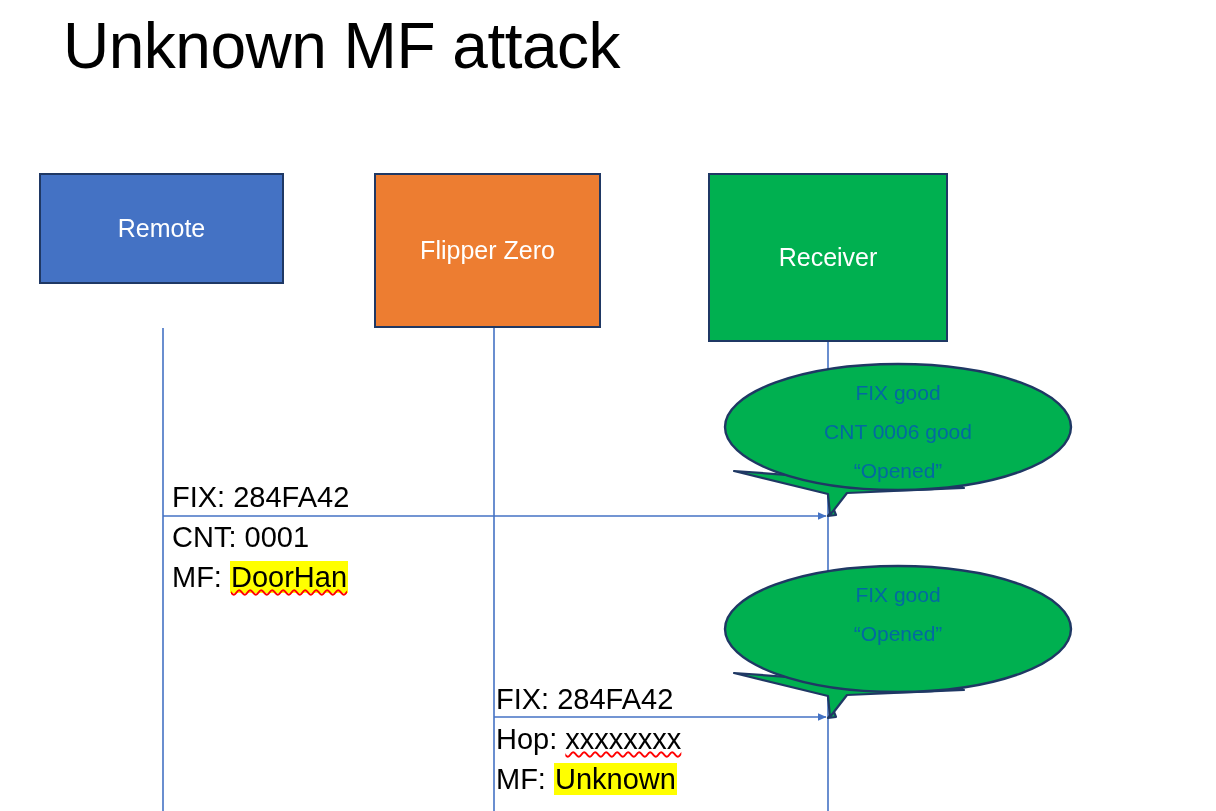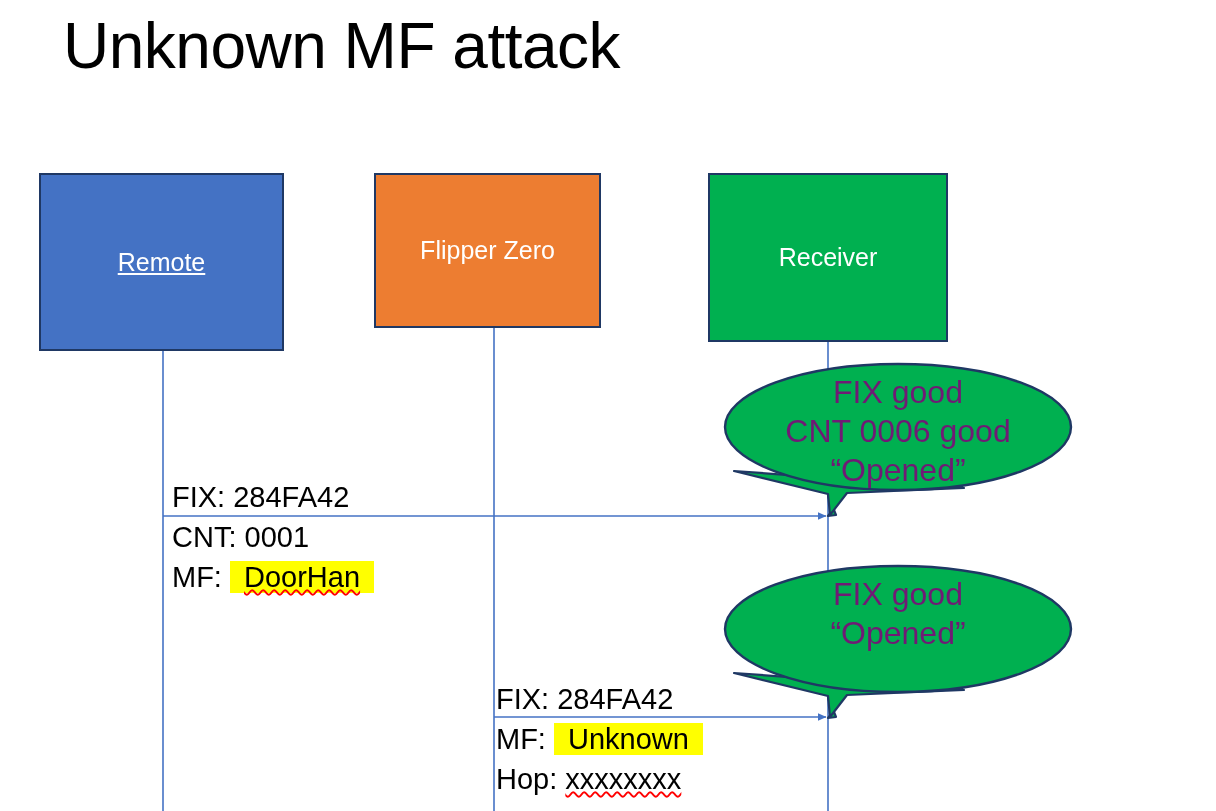--- a/index.html
+++ b/index.html
@@ -46,21 +46,21 @@
     box-sizing: border-box;
     border: 2px solid #1F3864;
     display: flex;
     align-items: center;
     justify-content: center;
     color: #ffffff;
     font-size: 25px;
     font-weight: 400;
   }
   #actor-remote {
-    left: 39px;  top: 173px;  width: 245px; height: 178px; text-decoration: underline;
+    left: 39px;  top: 173px;  width: 245px; height: 111px;
   }
   #actor-flipper {
     left: 374px; top: 173px;  width: 227px; height: 155px;
   }
   #actor-receiver {
     left: 708px; top: 173px;  width: 240px; height: 169px;
   }
 
   
   .msg-block {
@@ -70,21 +70,21 @@
     line-height: 40px;
     white-space: nowrap;
   }
   #msg-remote { left: 172px; top: 477px; }
   #msg-flipper { left: 496px; top: 679px; }
 
   .msg-line { display: block; }
 
   .hl {
     background: #FFFF00;
-    padding: 0 14px;
+    padding: 0 1px;
   }
   .sq {
     text-decoration: underline wavy #FF0000;
     text-decoration-thickness: 1.5px;
     text-underline-offset: 2px;
   }
 
   
   .balloon {
     position: absolute;
@@ -96,22 +96,22 @@
     left: 0;
     top: 0;
     overflow: visible;
   }
   .balloon-text {
     position: absolute;
     left: 0;
     top: 10px;
     width: 348px;
     text-align: center;
-    color: #701a75;
-    font-size: 32px;
+    color: #0369a1;
+    font-size: 21px;
     line-height: 39px;
     pointer-events: none;
   }
   #balloon-1 { left: 724px; top: 363px; }
   #balloon-2 { left: 724px; top: 565px; }
 </style>
 </head>
 <body>
 
 <div id="slide">
@@ -147,22 +147,22 @@
   </div>
 
   <div class="msg-block" id="msg-remote">
     <span class="msg-line">FIX: 284FA42</span>
     <span class="msg-line">CNT: 0001</span>
     <span class="msg-line"><span>MF: </span><span class="hl sq">DoorHan</span></span>
   </div>
 
   <div class="msg-block" id="msg-flipper">
     <span class="msg-line">FIX: 284FA42</span>
+    <span class="msg-line"><span>Hop: </span><span class="sq">xxxxxxxx</span></span>
     <span class="msg-line"><span>MF: </span><span class="hl">Unknown</span></span>
-    <span class="msg-line"><span>Hop: </span><span class="sq">xxxxxxxx</span></span>
   </div>
 
   <div class="balloon" id="balloon-1">
     <svg width="348" height="170" viewBox="0 0 348 170">
       <path d="M104,132 L108,148 L104,153 L112,152 Z" fill="#00B050" stroke="#1F3864" stroke-width="2.2" stroke-linejoin="round"></path>
       <path d="M10,108 L104,131 L106,152 L123,130 L240,125 Z" fill="#00B050" stroke="#1F3864" stroke-width="2.2" stroke-linejoin="round"></path>
       <ellipse cx="174" cy="64" rx="173" ry="63" fill="#00B050" stroke="#1F3864" stroke-width="2.4"></ellipse>
     </svg>
     <div class="balloon-text">
       <div>FIX good</div>

